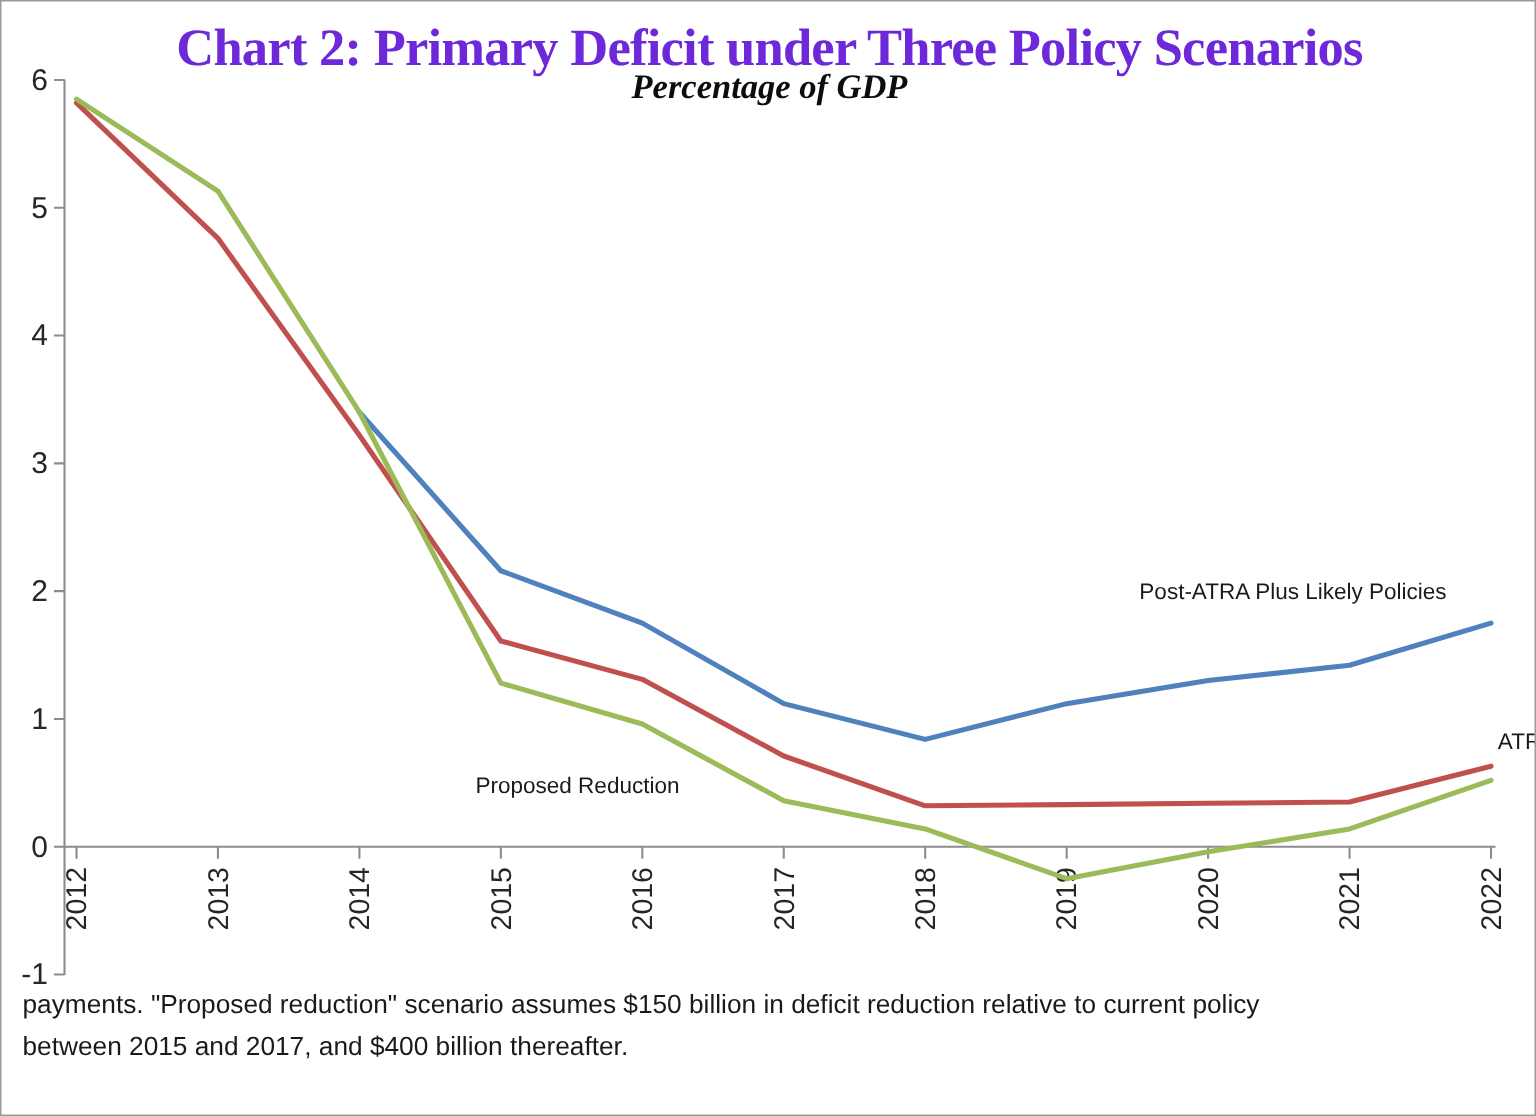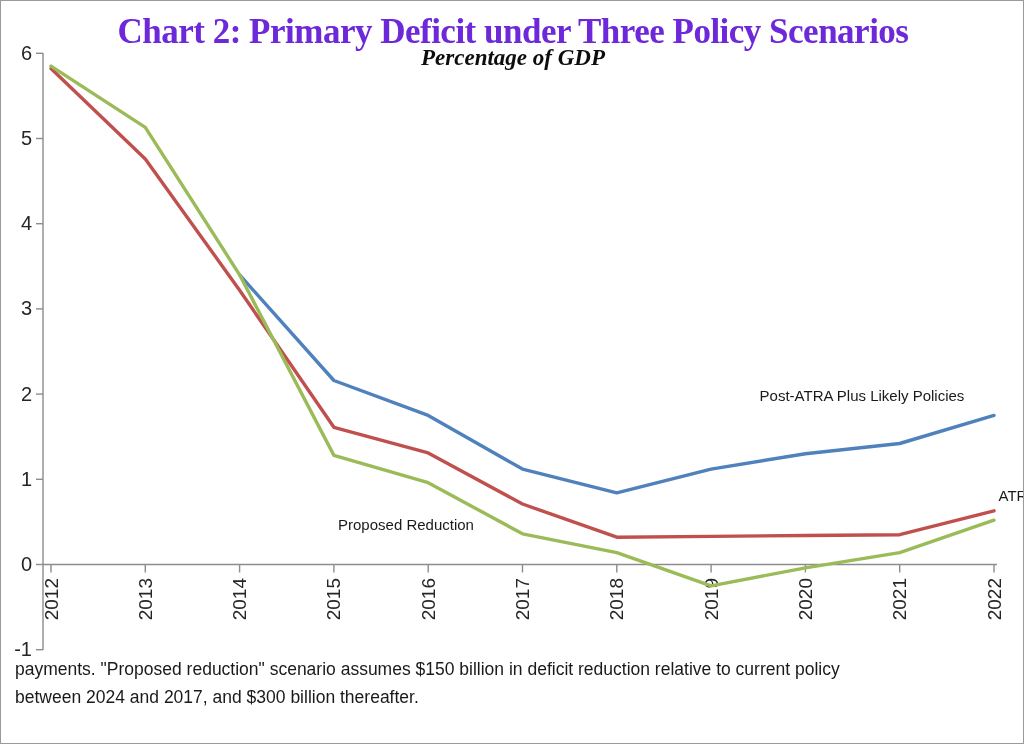--- a/index.html
+++ b/index.html
@@ -94,20 +94,20 @@
       <line x1="993" y1="563.5" x2="993" y2="571.5" stroke="#8c8c8c" stroke-width="1.4"></line>
       <text x="999.5" y="577" text-anchor="end" font-size="19" fill="#262626" transform="rotate(-90 999.5 577)" font-family="&quot;Liberation Sans&quot;, sans-serif">2022</text>
       <polyline points="238.6,273.8 332.9,379.5 427.2,414.4 521.5,468.1 615.8,491.9 710.1,468.1 804.4,452.7 898.7,442.5 993.0,414.4" fill="none" stroke="#4F81BD" stroke-width="3.4" stroke-linejoin="round" stroke-linecap="round"></polyline>
       <polyline points="50.0,67.6 144.3,157.9 238.6,289.2 332.9,426.3 427.2,451.9 521.5,503.0 615.8,536.2 710.1,535.4 804.4,534.5 898.7,533.7 993.0,509.8" fill="none" stroke="#C0504D" stroke-width="3.4" stroke-linejoin="round" stroke-linecap="round"></polyline>
       <polyline points="50.0,65.1 144.3,126.4 238.6,273.8 332.9,454.4 427.2,481.7 521.5,532.8 615.8,551.6 710.1,584.8 804.4,566.9 898.7,551.6 993.0,519.2" fill="none" stroke="#9BBB59" stroke-width="3.4" stroke-linejoin="round" stroke-linecap="round"></polyline>
     </svg>
 
   <div id="series-labels">
       <div class="series-label" style="left: 860.98px; top: 393.952px;">Post-ATRA Plus Likely Policies</div>
       <div class="series-label" style="left: 1017px; top: 494.488px;">ATRA</div>
-      <div class="series-label" style="left: 405px; top: 523.456px;">Proposed Reduction</div>
+      <div class="series-label" style="left: 384px; top: 523.456px;">Proposed Reduction</div>
     </div>
 
   <div id="source-note">
     <div>payments. "Proposed reduction" scenario assumes $150 billion in deficit reduction relative to current policy</div>
-    <div>between 2024 and 2017, and $300 billion thereafter.</div>
+    <div>between 2015 and 2017, and $400 billion thereafter.</div>
   </div>
 </div>
 
 </body></html>

